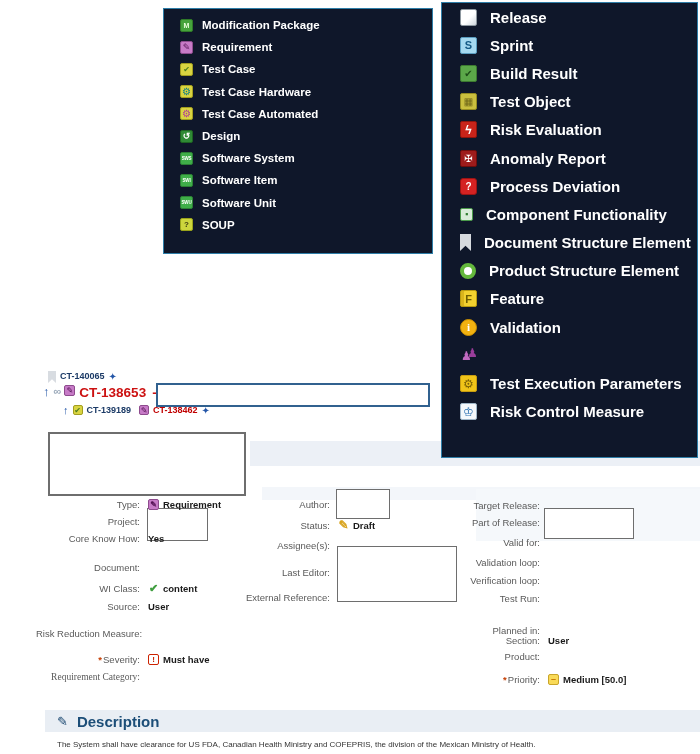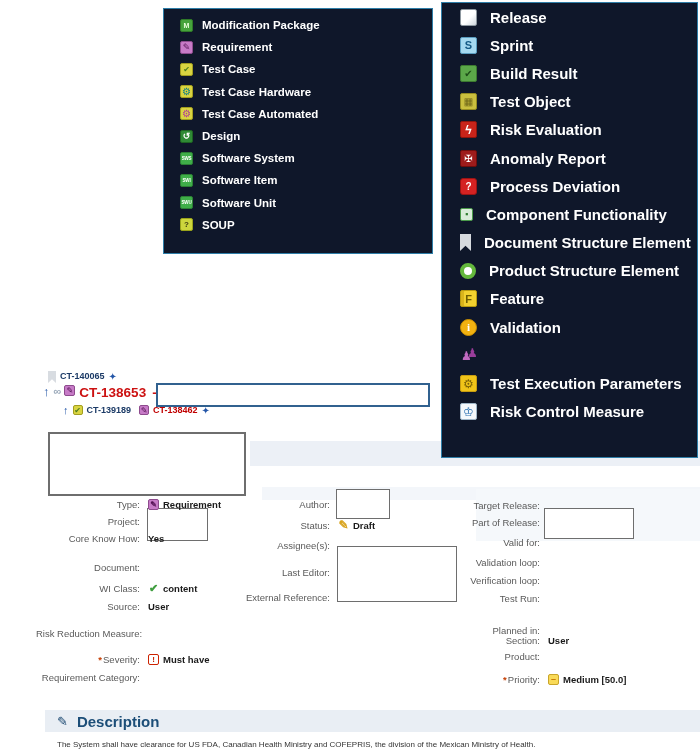--- a/index.html
+++ b/index.html
@@ -317,21 +317,21 @@
         <span></span>
       </span>
     </div>
     <div class="frow" style="left: 36px; top: 652px;">
       <span class="flabel" style="width: 104px;"><span class="star">*</span><span>Severity:</span></span>
       <span class="fvalue">
         <span class="ic ic-f" data-icon="severity"></span>
         <span>Must have</span>
       </span>
     </div>
-    <div class="frow" style="left: 36px; top: 670px;">
+    <div class="frow" style="left: 36px; top: 670px; font-family: Liberation Serif, serif;">
       <span class="flabel" style="width: 104px;"><span>Requirement Category:</span></span>
       <span class="fvalue">
         <span></span>
       </span>
     </div>
     <div class="frow" style="left: 226px; top: 497px;">
       <span class="flabel" style="width: 104px;"><span>Author:</span></span>
       <span class="fvalue">
         <span></span>
       </span>

